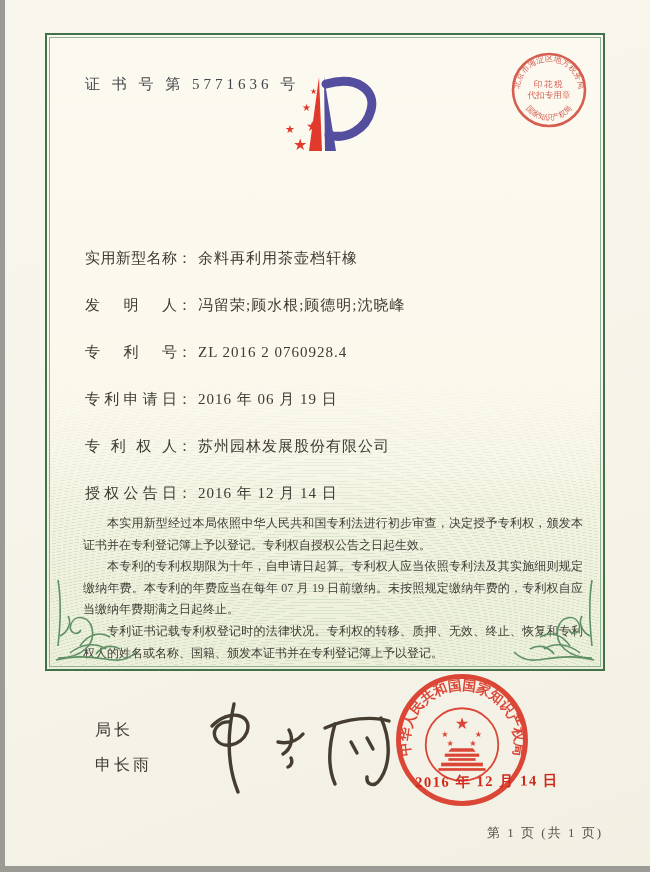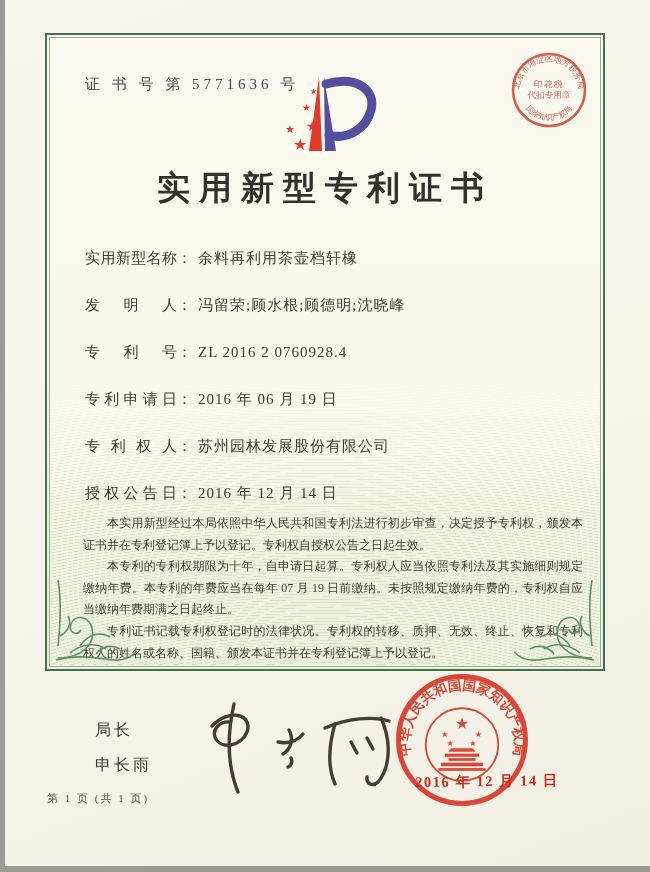--- a/index.html
+++ b/index.html
@@ -63,22 +63,22 @@
   .signer .name{margin-top:19px;}
   .signature{position:absolute;left:130px;top:655px;width:225px;height:115px;}
   .official-seal{position:absolute;left:347px;top:637px;width:136px;height:136px;opacity:0.93;}
   .seal-date{
     position:absolute;left:352px;top:737px;width:176px;text-align:center;
     font-size:14.5px;letter-spacing:1.5px;color:#cd2a1c;font-weight:bold;
     transform:rotate(-0.8deg);
   }
   .tax-stamp{position:absolute;left:462px;top:15px;width:80px;height:80px;opacity:0.88;}
   .footer{
-    position:absolute;left:0;right:0;top:756px;text-align:left;
-    font-size:11px;letter-spacing:2px;color:#56534a;
+    position:absolute;left:0;right:0;top:789px;text-align:right;
+    font-size:13px;letter-spacing:2px;color:#56534a;
   }
   .corner{position:absolute;width:92px;height:92px;pointer-events:none;}
   .corner.left{left:3px;bottom:3px;}
   .corner.right{right:3px;bottom:3px;transform:scaleX(-1);}
 </style>
 </head>
 <body>
 
 <div class="paper">
   <div class="frame">
@@ -109,21 +109,20 @@
       <text font-size="8.2" fill="#d0493c">
         <textPath href="#taxTop" startOffset="50%" text-anchor="middle">北京市海淀区地方税务局</textPath>
       </text>
       <text font-size="7.6" fill="#d0493c">
         <textPath href="#taxBottom" startOffset="50%" text-anchor="middle">国家知识产权局</textPath>
       </text>
       <text x="40" y="37" text-anchor="middle" font-size="8.6" fill="#d0493c" letter-spacing="1.5">印花税</text>
       <text x="40" y="48" text-anchor="middle" font-size="8.6" fill="#d0493c">代扣专用章</text>
     </svg>
 
-    <div class="title">实用新型专利证书</div>
 
     <div class="fields">
       <div class="field-row">
         <span class="field-label">
             <span>实</span>
             <span>用</span>
             <span>新</span>
             <span>型</span>
             <span>名</span>
             <span>称</span>

